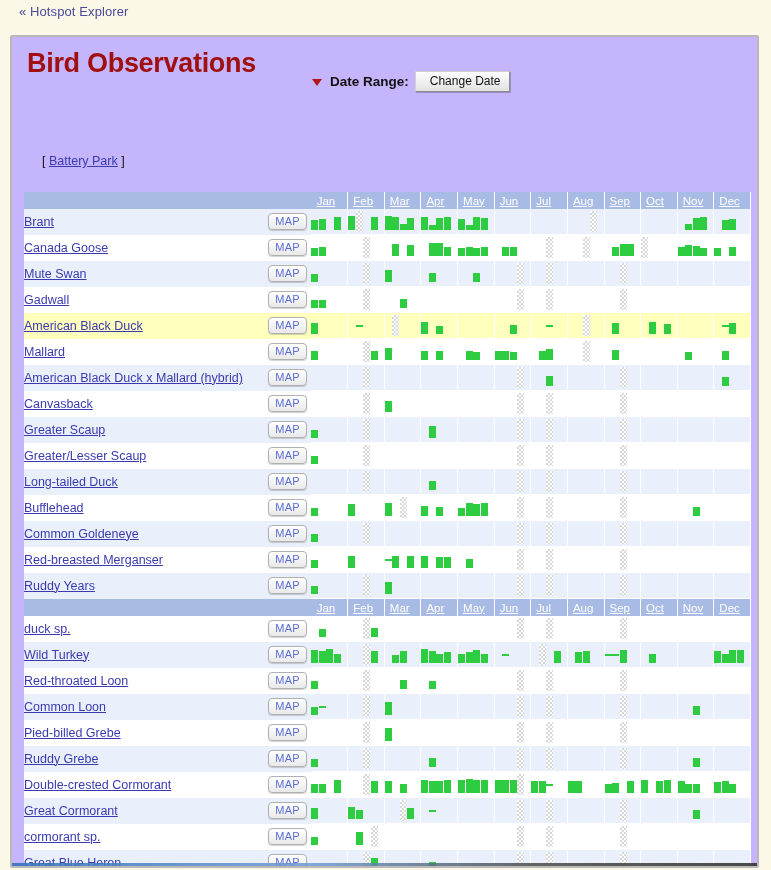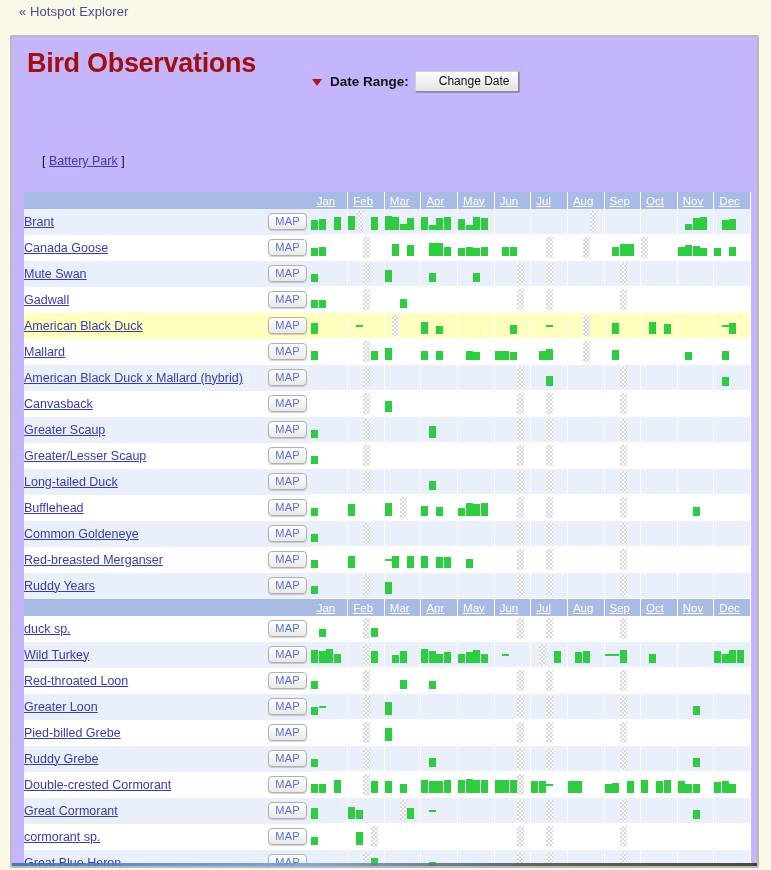--- a/index.html
+++ b/index.html
@@ -44,21 +44,21 @@
     width:0;height:0;border-left:5px solid transparent;border-right:5px solid transparent;
     border-top:7px solid #b01818;display:inline-block;margin-right:2px;position:relative;top:1px;
   }
   .dr-label{font-weight:bold;font-size:13.5px;color:#111;}
   .btn{
     font-family:"Liberation Sans", sans-serif;
     font-size:12px;color:#111;
     background:linear-gradient(#fdfdfd,#e2e2e2);
     border:1px solid #8d8d8d;
     border-top-color:#cfcfcf;border-left-color:#cfcfcf;
-    padding:2px 9px 3px 23px;
+    padding:2px 9px 3px 14px;
     border-radius:1px;
     box-shadow:1px 1px 0 rgba(0,0,0,.22);
     cursor:pointer;
     white-space:nowrap;
   }
   .dr-line2{margin-top:6px;margin-left:16px;font-size:12.5px;color:#111;}
   .dr-line2 b{font-weight:bold;}
 
   .for-block{position:absolute;left:22px;top:112px;}
   .for-line{display:flex;align-items:center;gap:5px;}
@@ -2308,21 +2308,21 @@
             <td class="cell">
               <div class="binwrap">
                 <div class="bin empty"></div>
                 <div class="bin empty"></div>
                 <div class="bin empty"></div>
                 <div class="bin empty"></div>
               </div>
             </td>
           </tr>
           <tr class="srow alt">
-            <td class="nm"><a href="#">Greater Loon</a></td>
+            <td class="nm"><a href="#">Common Loon</a></td>
             <td class="mp"><span class="mapbtn">MAP</span></td>
             <td class="cell">
               <div class="binwrap">
                 <div class="bin">
                   <i style="height: 8px;"></i>
                 </div>
                 <div class="bin dash">
                   <i></i>
                 </div>
                 <div class="bin empty"></div>

